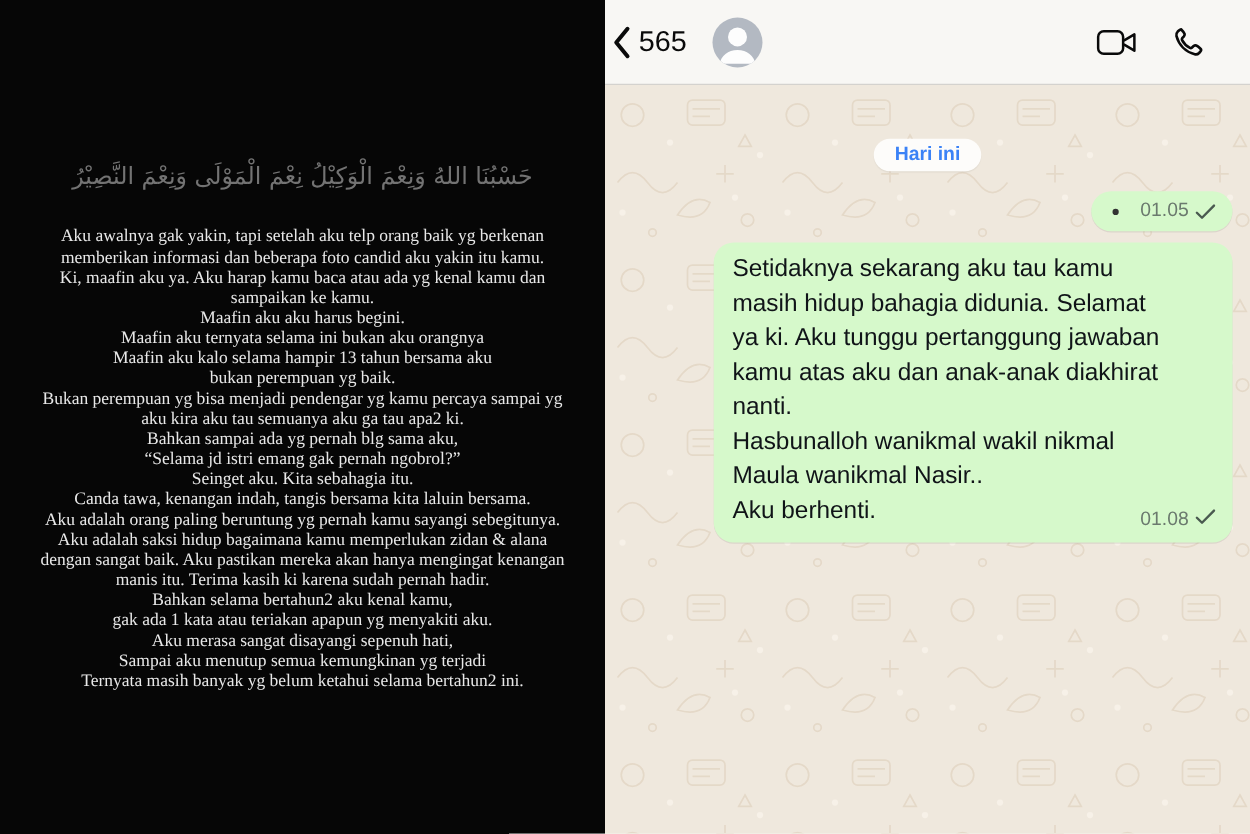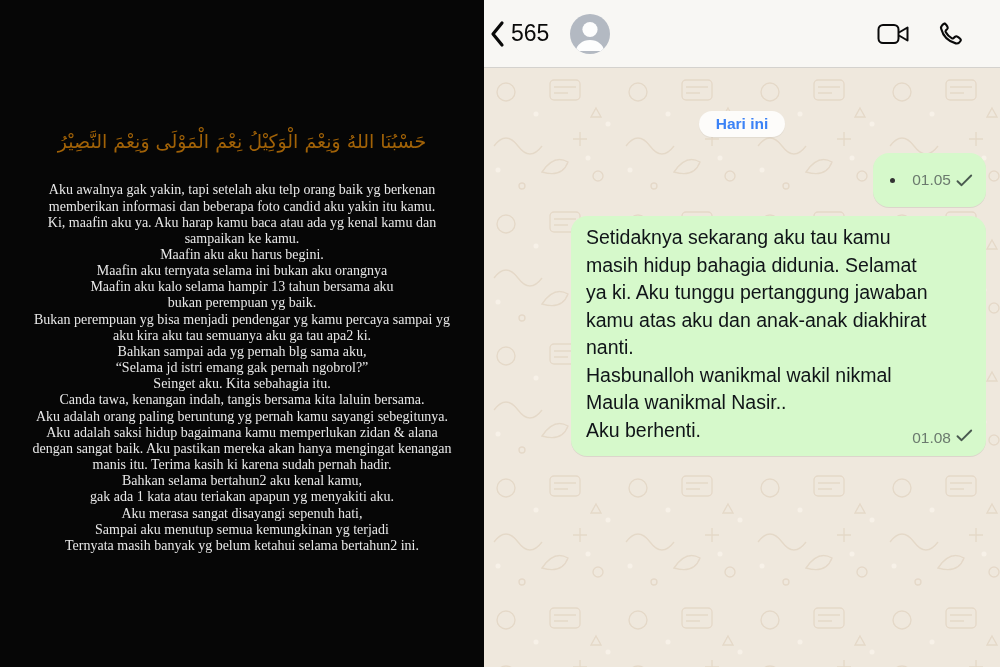--- a/index.html
+++ b/index.html
@@ -16,21 +16,21 @@
     --meta:#6b7a6e;
     --check:#4a5a50;
   }
   *{margin:0;padding:0;box-sizing:border-box;}
   body{width:1000px;height:667px;overflow:hidden;font-family:"Liberation Sans",sans-serif;}
   .screen{display:flex;width:1000px;height:667px;}
 
   
   .story-panel{width:484px;height:667px;background:var(--story-bg);color:var(--story-text);
     display:flex;flex-direction:column;align-items:center;padding-top:126px;}
-  .arabic{font-family:"DejaVu Sans",sans-serif;font-size:19px;color:#a16207;
+  .arabic{font-family:"DejaVu Sans",sans-serif;font-size:19px;color:#737373;
     text-align:left;line-height:1.6;letter-spacing:.5px;}
   .story-text{margin-top:26px;font-family:"Liberation Serif","DejaVu Serif",serif;
     font-size:14px;line-height:16.15px;text-align:center;white-space:pre-line;width:472px;color:var(--story-text);}
 
   
   .wa{width:516px;height:667px;display:flex;flex-direction:column;background:var(--wall-base);}
   .wa-header{height:68px;background:var(--header-bg);border-bottom:1px solid var(--hairline);
     display:flex;align-items:center;padding:0 36px 0 5px;flex:0 0 auto;}
   .back{display:flex;align-items:center;gap:6px;cursor:pointer;}
   .back svg{display:block;}
@@ -48,21 +48,21 @@
 
   .date-pill{margin-top:43px;background:var(--pill-bg);border-radius:14px;padding:4px 17px;
     font-size:15.5px;font-weight:700;color:#3b82f6;box-shadow:0 1px 1px rgba(0,0,0,.06);}
   .notice{margin-top:18px;width:407px;background:var(--notice-bg);border-radius:13px;
     padding:11px 15px;text-align:center;font-size:16.5px;line-height:24.5px;color:#161616;cursor:pointer;}
   .notice .lock{display:inline-block;vertical-align:-1px;margin-right:3px;}
   .notice b{font-weight:700;}
 
   .bubble{background:var(--bubble-green);border-radius:16px;align-self:flex-end;margin-right:14px;
     box-shadow:0 1px .5px rgba(0,0,0,.08);}
-  .bubble.tiny{margin-top:16px;display:flex;align-items:center;padding:9px 13px;height:54px;}
+  .bubble.tiny{margin-top:16px;display:flex;align-items:center;padding:9px 13px;height:32px;}
   .dot-msg{width:5px;height:5px;border-radius:50%;background:#333;margin:0 17px 0 4px;}
   .meta-time{font-size:15.5px;color:var(--meta);}
   .meta-check{margin-left:5px;display:inline-flex;}
   .bubble.main{margin-top:9px;width:415px;padding:8px 15px 12px 15px;position:relative;}
   .msg-text{font-size:19.5px;line-height:27.5px;color:#101418;white-space:pre-line;}
   .bubble.main .stamp{position:absolute;right:13px;bottom:9px;display:flex;align-items:flex-start;}
 </style>
 </head>
 <body>
 

